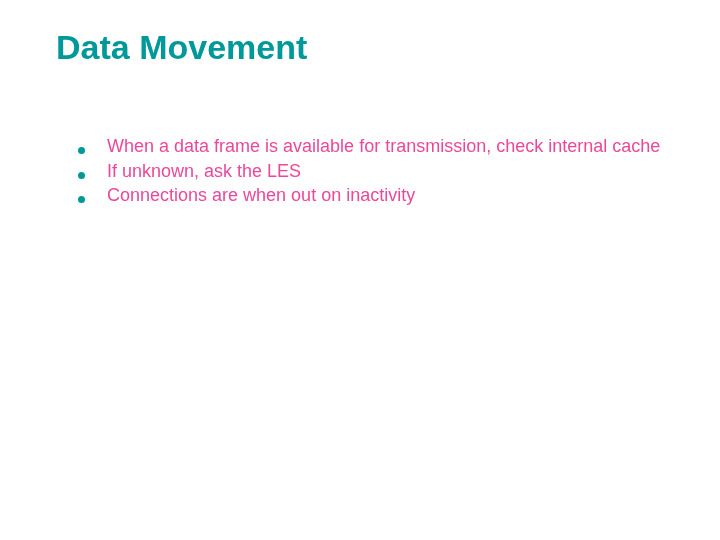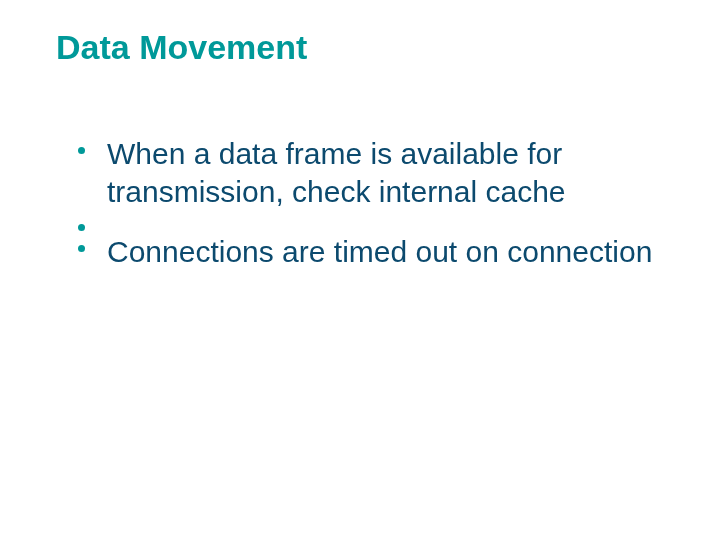--- a/index.html
+++ b/index.html
@@ -28,37 +28,38 @@
   .bullet {
     width: 7px;
     height: 7px;
     border-radius: 50%;
     background: #009999;
     flex-shrink: 0;
     margin-top: 12px;
     margin-right: 22px;
   }
   .bullet-text {
-    font-size: 30px;
-    color: #0c4a6e;
+    font-size: 18px;
+    color: #ec4899;
     line-height: 1.25;
     font-weight: 400;
   }
 </style>
 </head>
 <body>
 
 <div class="slide">
   <h1 class="title">Data Movement</h1>
   <div class="content">
     <div class="bullet-row">
       <div class="bullet"></div>
       <div class="bullet-text">When a data frame is available for transmission, check internal cache</div>
     </div>
     <div class="bullet-row">
       <div class="bullet"></div>
+      <div class="bullet-text">If unknown, ask the LES</div>
     </div>
     <div class="bullet-row">
       <div class="bullet"></div>
-      <div class="bullet-text">Connections are timed out on connection</div>
+      <div class="bullet-text">Connections are when out on inactivity</div>
     </div>
   </div>
 </div>
 
 </body></html>

